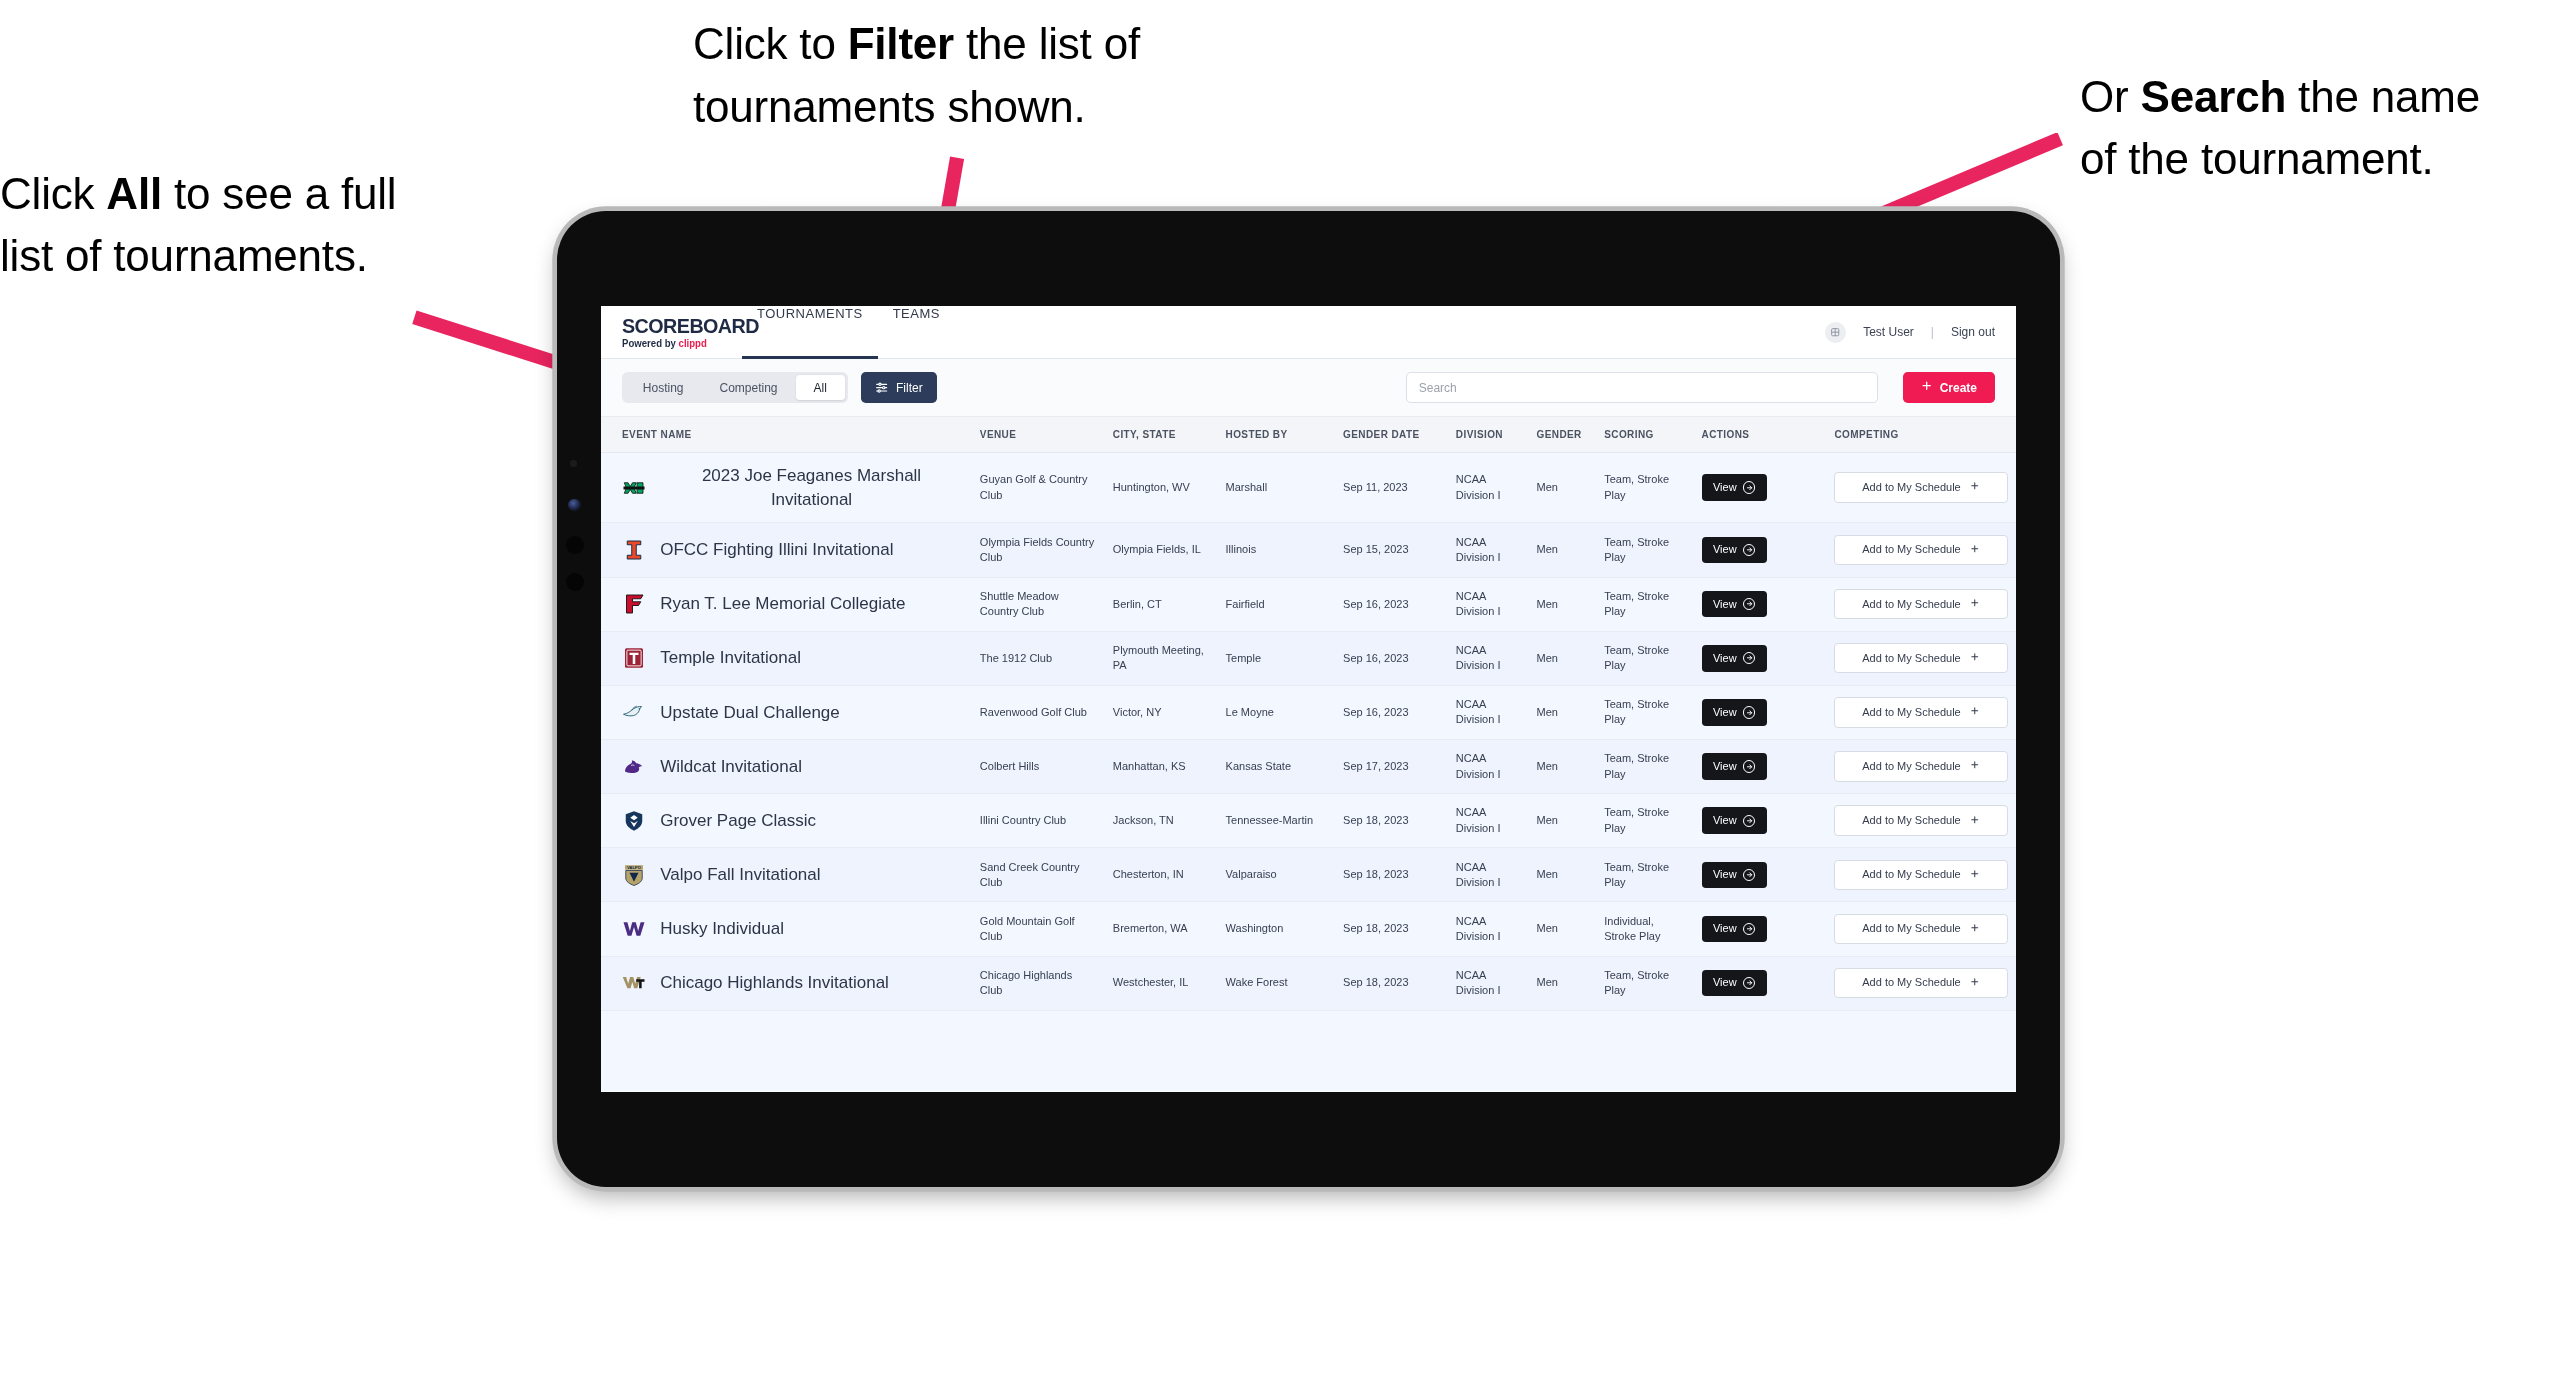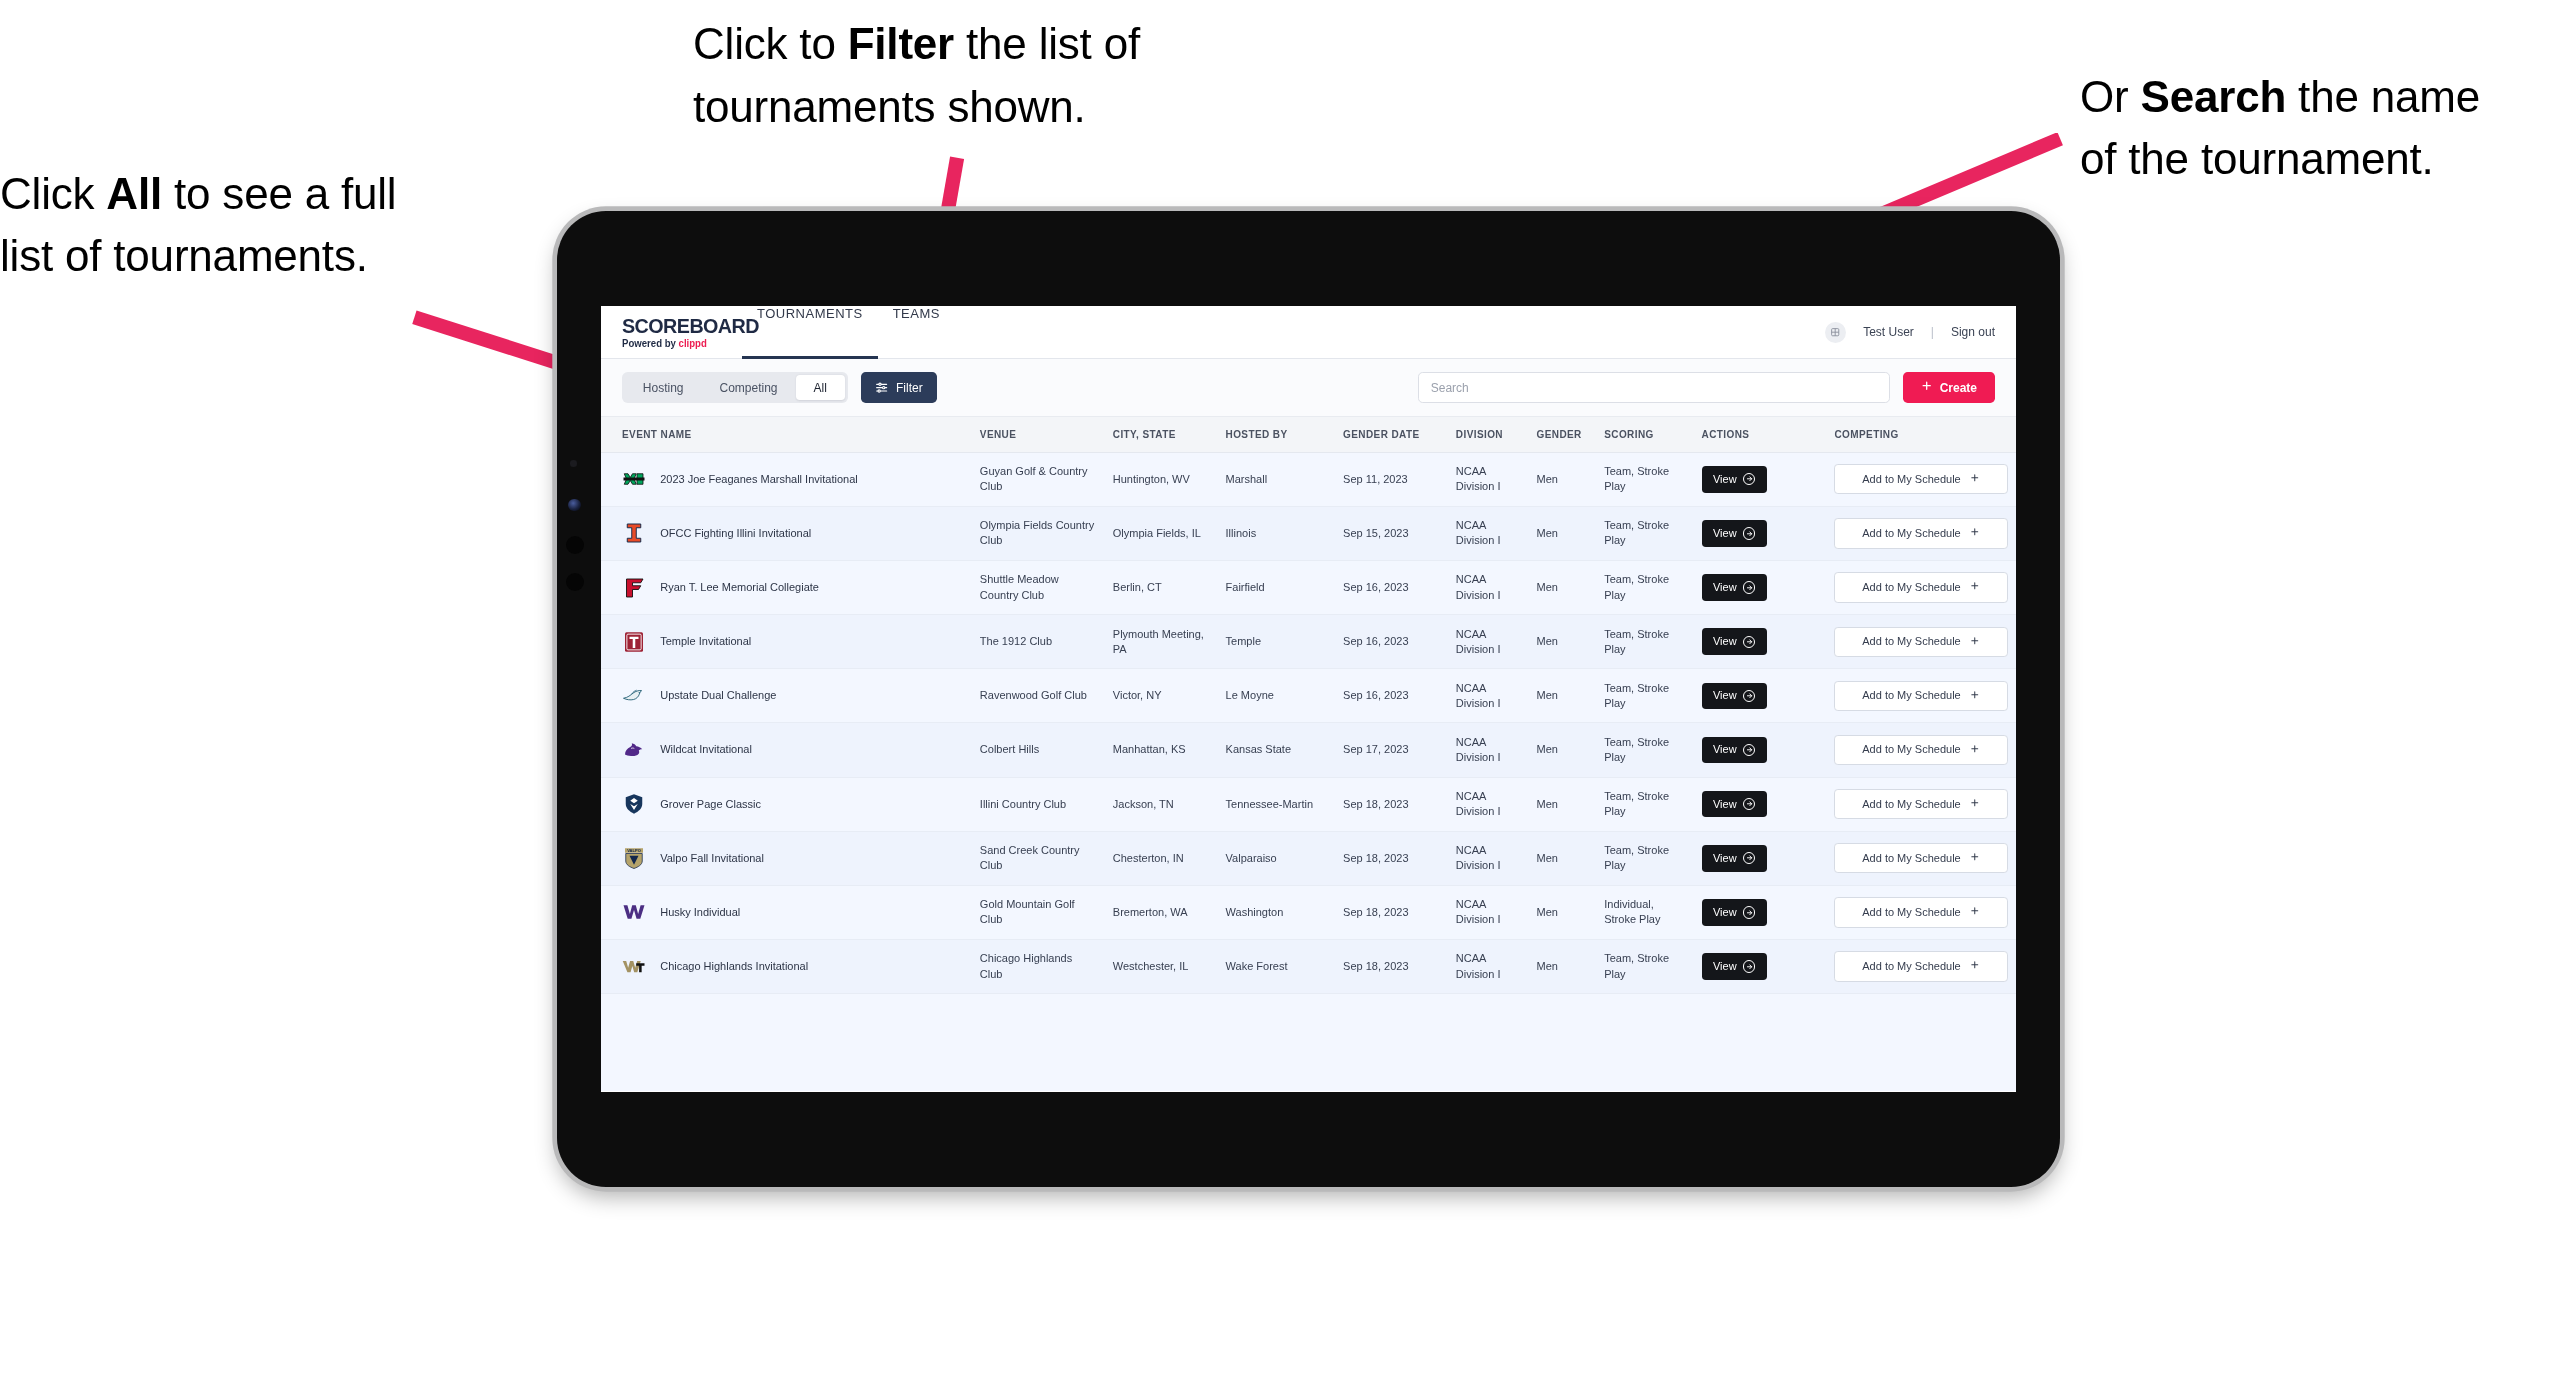--- a/index.html
+++ b/index.html
@@ -118,21 +118,21 @@
   #search-wrap { margin-left: auto; display: flex; align-items: center; gap: 12.3px; }
   #search-input {
     width: 472px; height: 31px; border: 0.9px solid #dcdfe6; border-radius: 4.7px;
     background: #fff; font-size: 12px; color: #2b3242; padding: 0 11.4px;
     font-family: "Liberation Sans", sans-serif; outline: none;
   }
   #search-input::placeholder { color: #9ba1ad; }
   #create-btn {
     height: 31px; background: #f3records; background: #f01b53; color: #fff;
     border-radius: 4.7px; display: flex; align-items: center; gap: 7.6px;
-    padding: 0 18px; font-size: 12px; font-weight: 600; cursor: pointer;
+    padding: 0 18px; font-size: 12px; font-weight: 600; cursor: pointer; margin-left: 12px;
   }
 
   
   #table-area { height: 674px; overflow: hidden; background: #f3f7ff; position: relative; }
   table { width: 100%; border-collapse: collapse; table-layout: fixed; }
   thead th {
     background: #f3f5f8; color: #4b5261;
     font-size: 10px; letter-spacing: 0.4px; font-weight: 600;
     text-align: left; padding: 12.3px 8.5px 11.4px 8.5px;
     border-bottom: 0.9px solid #e4e8ef;
@@ -142,21 +142,21 @@
   tbody td {
     font-size: 11px; color: #384052; padding: 11.4px 8.5px;
     border-bottom: 0.9px solid #e7ecf5; vertical-align: middle; line-height: 1.38;
   }
   tbody tr { background: #f3f7ff; }
   tbody tr:nth-child(even) { background: #eef3fd; }
   td.ev { padding-left: 21px; }
   .ev-inner { display: flex; align-items: center; gap: 14.2px; }
   .logo { width: 24px; height: 24px; flex: 0 0 24px; display: flex; align-items: center; justify-content: center; }
   .logo svg { display: block; }
-  .ev-name { font-size: 11px; color: #2d3547; text-align: center; }
+  .ev-name { font-size: 17px; color: #2d3547; text-align: center; }
 
   .view-btn {
     display: inline-flex; align-items: center; gap: 6.6px;
     background: #14161a; color: #fff; border-radius: 3.8px;
     padding: 5.7px 11.4px; font-size: 11px; cursor: pointer;
   }
   .view-btn .ring {
     width: 12.3px; height: 12.3px; border-radius: 50%; border: 1.2px solid #fff;
     display: inline-flex; align-items: center; justify-content: center;
   }

